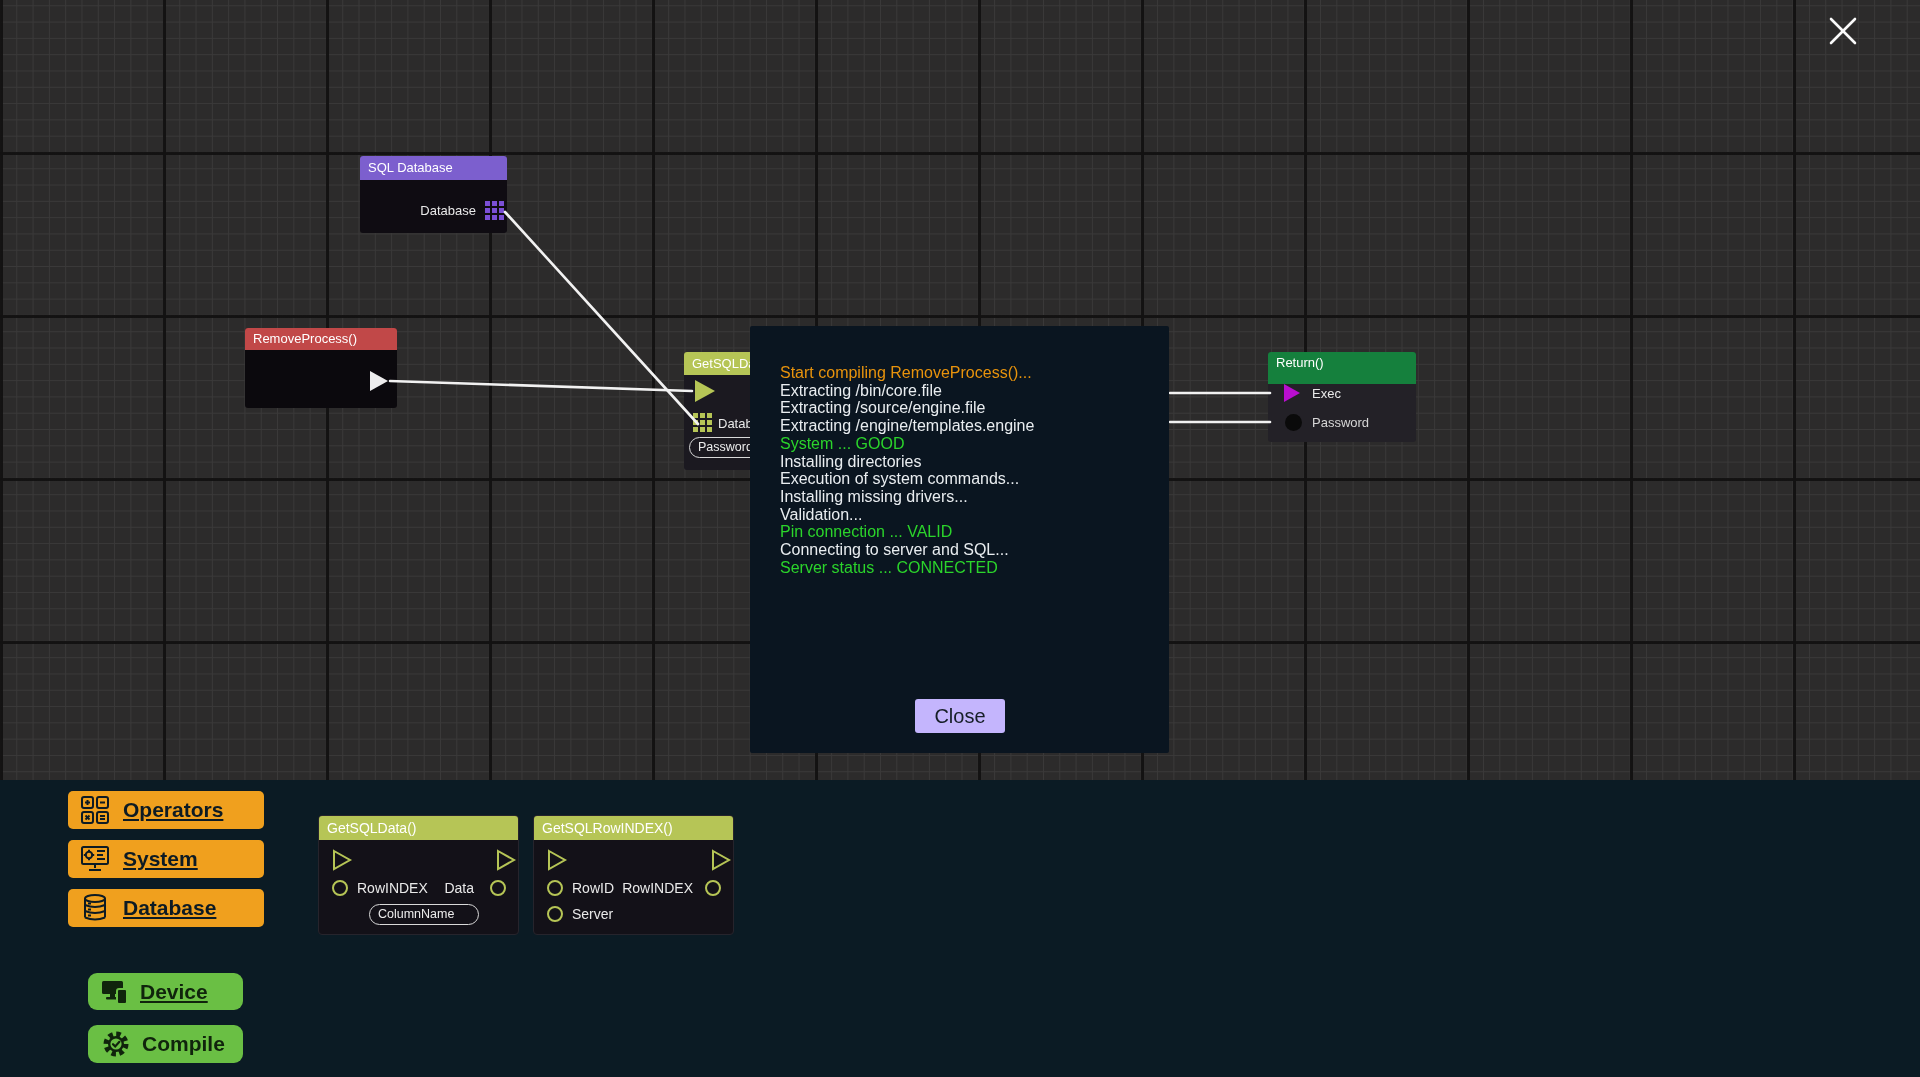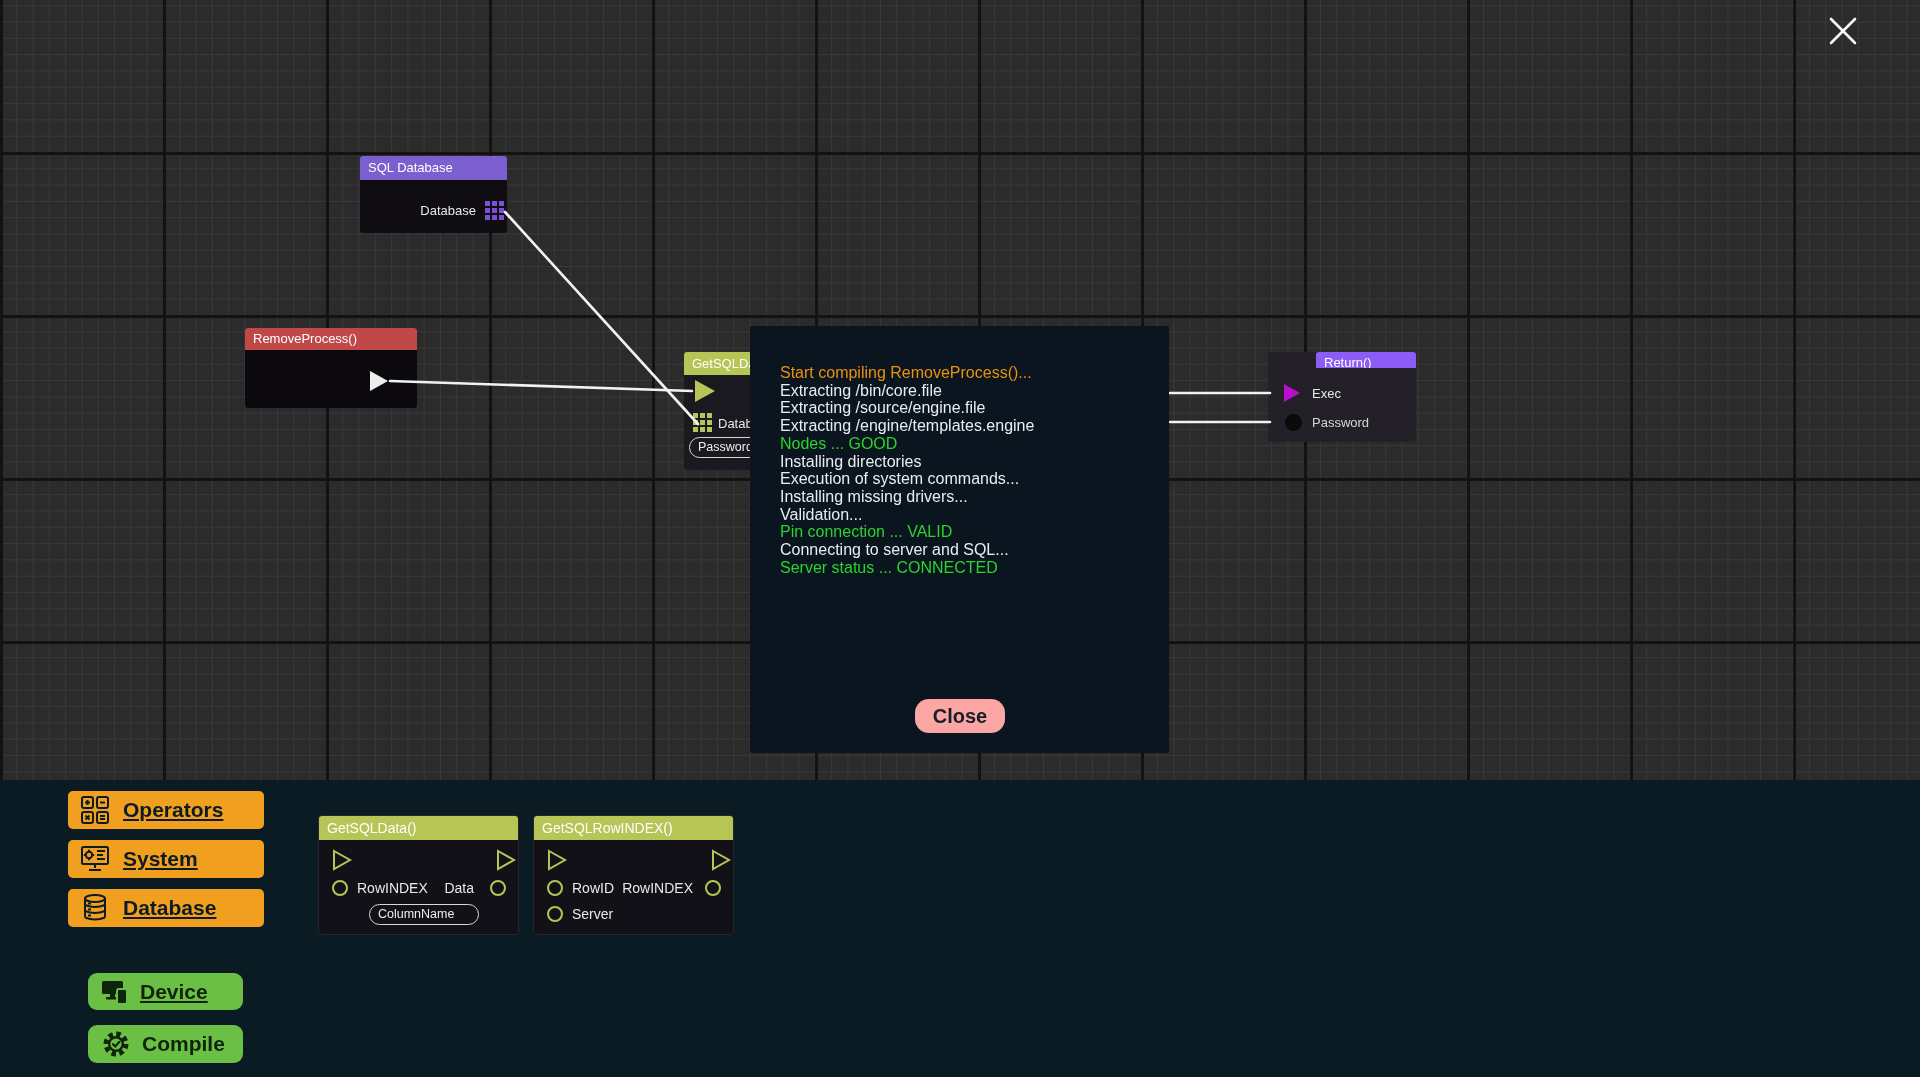--- a/index.html
+++ b/index.html
@@ -17,45 +17,45 @@
     background-position:0 -11px,0 0,0 -11px,0 0;padding-left:12px;}
 
   .wires{position:absolute;left:0;top:0;width:1920px;height:780px;z-index:6;pointer-events:none;}
 
   
   .node{position:absolute;border-radius:3px;color:#e9e9e9;font-size:13px;z-index:4;}
   .hdr{height:24px;line-height:24px;padding:0 8px;border-radius:3px 3px 0 0;color:#fff;
        white-space:nowrap;overflow:hidden;}
   .node-sql{left:360px;top:156px;width:147px;height:77px;background:#0f0c12;}
   .hdr-purple{background:#7c5fce;}
-  .node-remove{left:245px;top:328px;width:172px;height:80px;background:#0b090d;}
+  .node-remove{left:245px;top:328px;width:152px;height:80px;background:#0b090d;}
   .hdr-red{background:#c14848;height:22px;line-height:22px;}
   .node-getsql{left:684px;top:352px;width:200px;height:118px;background:#1b1920;}
   .hdr-olive{background:#b6c556;height:23px;line-height:23px;}
   .node-return{left:1268px;top:352px;width:148px;height:90px;background:#232127;}
-  .hdr-magenta{background:#8b5cf6;height:16px;line-height:21px;margin-left:48px;}
+  .hdr-magenta{background:#15803d;height:32px;line-height:21px;}
 
   .tri{width:0;height:0;position:absolute;}
   .tri-white{border-top:10px solid transparent;border-bottom:10px solid transparent;border-left:18px solid #ededed;}
   .tri-olive{border-top:11px solid transparent;border-bottom:11px solid transparent;border-left:20px solid #b6c556;}
   .tri-magenta{border-top:9px solid transparent;border-bottom:9px solid transparent;border-left:16px solid #b90ecf;}
 
   .pin-label{position:absolute;white-space:nowrap;}
   .pill{position:absolute;border:1.5px solid #d9d9d9;border-radius:11px;color:#ececec;
         font-size:12.5px;line-height:19px;padding-left:8px;white-space:nowrap;overflow:hidden;}
   .dot-black{position:absolute;width:17px;height:17px;border-radius:50%;background:#0a0a0a;}
 
   
   .modal{position:absolute;left:750px;top:326px;width:419px;height:427px;background:#0a1520;
          z-index:10;border-radius:2px;}
   .log{position:absolute;left:30px;top:38px;font-size:16px;line-height:17.7px;color:#e9edf0;}
   .log .warn{color:#e8930c;}
   .log .ok{color:#2bd42b;}
-  .close-btn{position:absolute;left:165px;top:373px;width:90px;height:34px;background:#fca5a5;
-             border:none;border-radius:14px;color:#161e27;font-weight:700;font-size:20px;
+  .close-btn{position:absolute;left:165px;top:373px;width:90px;height:34px;background:#c4b5fd;
+             border:none;border-radius:3px;color:#161e27;font-weight:400;font-size:20px;
              font-family:"Liberation Sans","DejaVu Sans",sans-serif;display:flex;align-items:center;justify-content:center;}
 
   
   .close-x{position:absolute;left:1828px;top:16px;width:30px;height:30px;z-index:8;cursor:pointer;}
 
   
   .panel{position:absolute;left:0;top:780px;width:1920px;height:297px;background:#0b1b24;z-index:7;}
   .cat-btn{position:absolute;left:68px;width:196px;height:38px;background:#f0a01e;border-radius:5px;
            display:flex;align-items:center;gap:13px;padding-left:12px;box-sizing:border-box;
            color:#0d1b24;font-weight:700;font-size:21px;text-decoration:underline;}
@@ -143,21 +143,21 @@
       </g>
     </svg>
   </div>
 
   <div class="modal">
     <div class="log">
       <div class="warn">Start compiling RemoveProcess()...</div>
       <div>Extracting /bin/core.file</div>
       <div>Extracting /source/engine.file</div>
       <div>Extracting /engine/templates.engine</div>
-      <div class="ok">Nodes ... GOOD</div>
+      <div class="ok">System ... GOOD</div>
       <div>Installing directories</div>
       <div>Execution of system commands...</div>
       <div>Installing missing drivers...</div>
       <div>Validation...</div>
       <div class="ok">Pin connection ... VALID</div>
       <div>Connecting to server and SQL...</div>
       <div class="ok">Server status ... CONNECTED</div>
     </div>
     <button class="close-btn">Close</button>
   </div>

